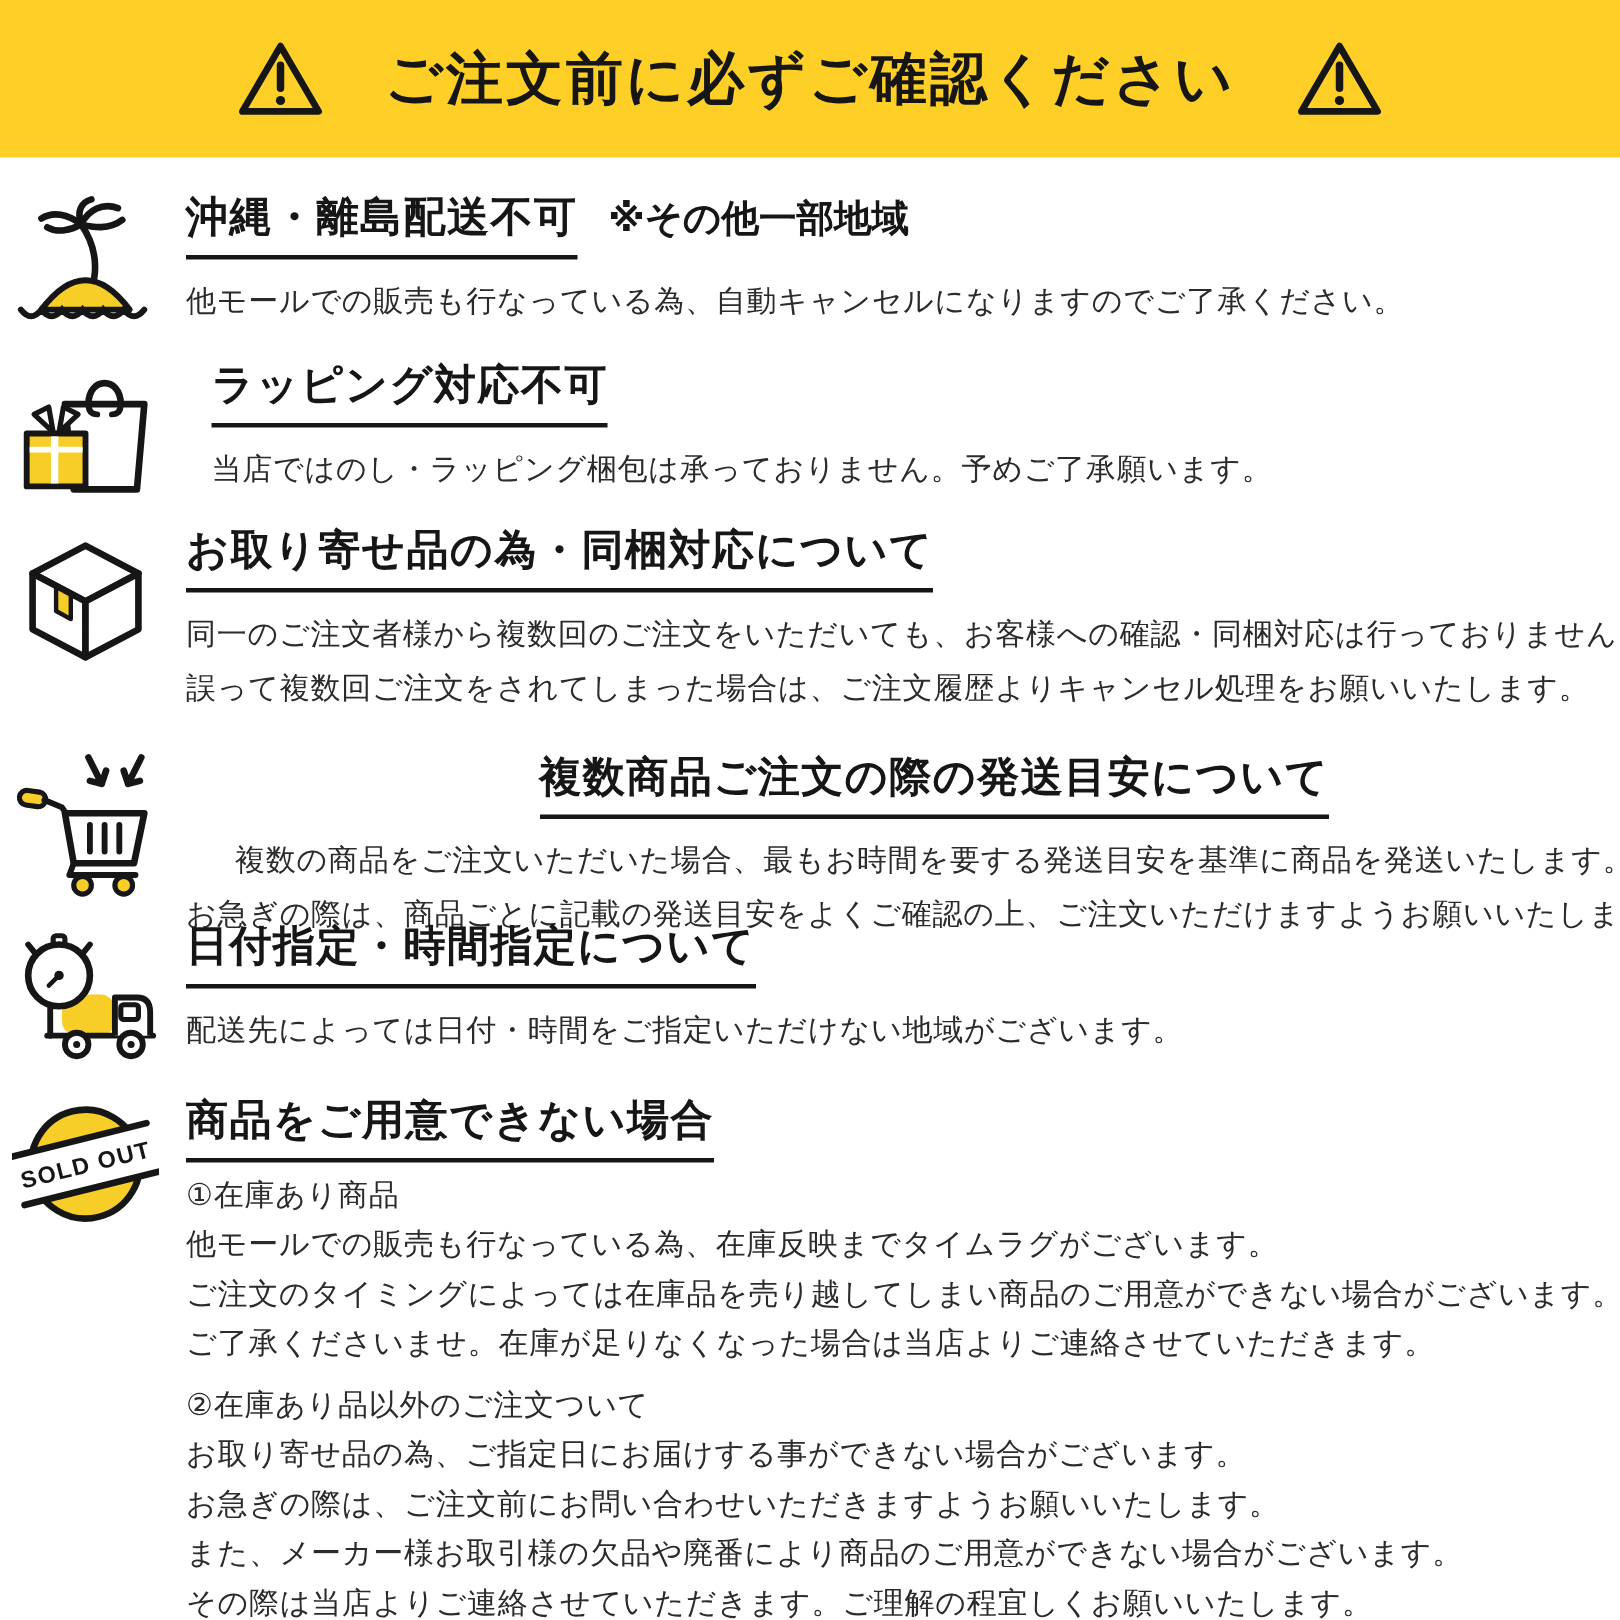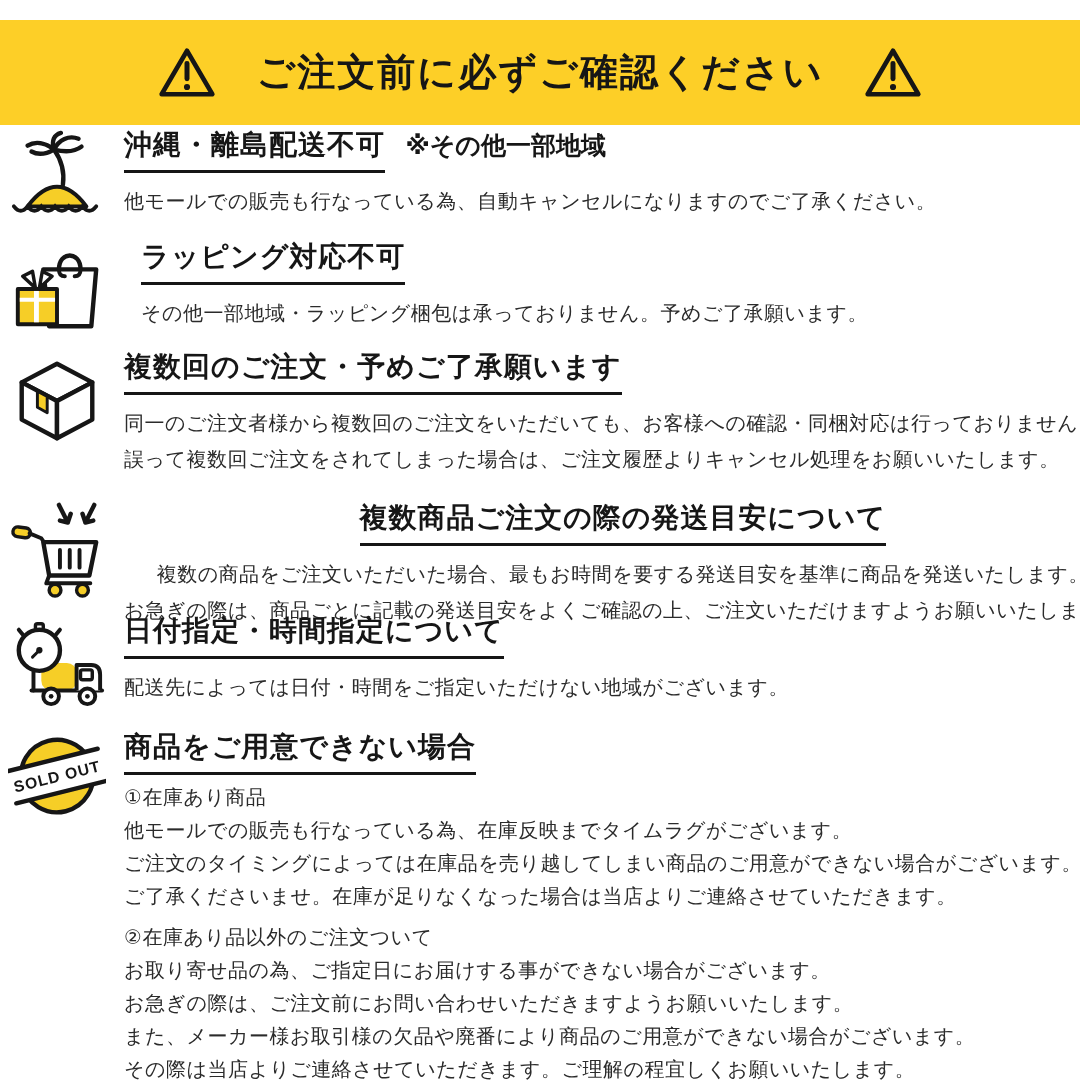--- a/index.html
+++ b/index.html
@@ -7,21 +7,21 @@
   body {
     font-family:"Liberation Sans","DejaVu Sans",sans-serif;
     background:#ffffff; color:#1c1c1c;
   }
   .page { position:relative; width:1080px; height:1080px; overflow:hidden; background:#fff; }
 
   
   .banner {
     position:absolute; top:0; left:0; width:1080px; height:105px;
     background:var(--banner,#FDCF27);
-    display:flex; align-items:center; justify-content:center; gap:40px;margin-top:20px;
+    display:flex; align-items:center; justify-content:center; gap:40px;
   }
   .banner-title {
     font-size:38px; font-weight:bold; color:#161616; letter-spacing:2px; white-space:nowrap;
   }
   .tri svg { width:58px; height:53px; display:block; }
 
   
   .section { position:absolute; left:0; width:888px; display:flex; align-items:flex-start; }
   .icon-box { flex:0 0 114px; width:114px; display:flex; justify-content:center; padding-top:2px; }
   .icon-box svg { width:98px; height:98px; display:block; }
@@ -101,37 +101,37 @@
     <path d="M28 49 L15 37 L25 32 Z" fill="#ffffff" stroke="#161616" stroke-width="3.5" stroke-linejoin="round"></path>
     <path d="M32 49 L45 37 L35 32 Z" fill="#ffffff" stroke="#161616" stroke-width="3.5" stroke-linejoin="round"></path>
   </svg>
         </div>
     <div class="content">
       <div class="title-row">
         <span class="title-text">ラッピング対応不可</span>
         
       </div>
       <div class="body">
-            <div class="line">その他一部地域・ラッピング梱包は承っておりません。予めご了承願います。</div>
+            <div class="line">当店ではのし・ラッピング梱包は承っておりません。予めご了承願います。</div>
           </div>
     </div>
   </section>
 
   <section class="section">
     <div class="icon-box">
           <svg viewBox="0 0 100 100">
     <path d="M50 14 L86 33 L50 52 L14 33 Z" fill="#ffffff" stroke="#161616" stroke-width="4.5" stroke-linejoin="round"></path>
     <path d="M14 33 L50 52 L50 90 L14 71 Z" fill="#ffffff" stroke="#161616" stroke-width="4.5" stroke-linejoin="round"></path>
     <path d="M86 33 L50 52 L50 90 L86 71 Z" fill="#ffffff" stroke="#161616" stroke-width="4.5" stroke-linejoin="round"></path>
     <path d="M30 42 L40 47.5 L40 64 L30 58.5 Z" fill="var(--accent,#F6CE27)" stroke="#161616" stroke-width="3" stroke-linejoin="round"></path>
   </svg>
         </div>
     <div class="content">
       <div class="title-row">
-        <span class="title-text">複数回のご注文・予めご了承願います</span>
+        <span class="title-text">お取り寄せ品の為・同梱対応について</span>
         
       </div>
       <div class="body">
             <div class="line">同一のご注文者様から複数回のご注文をいただいても、お客様への確認・同梱対応は行っておりません。</div>
             <div class="line">誤って複数回ご注文をされてしまった場合は、ご注文履歴よりキャンセル処理をお願いいたします。</div>
           </div>
     </div>
   </section>
 
   <section class="section">

